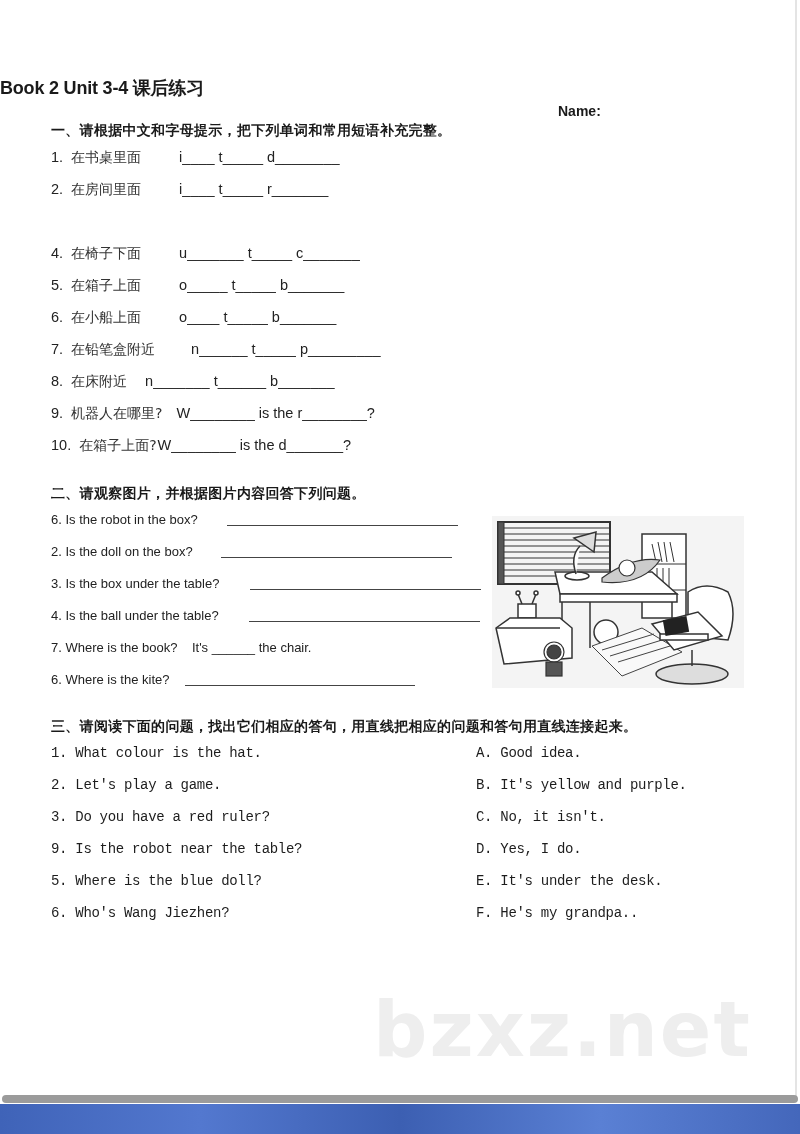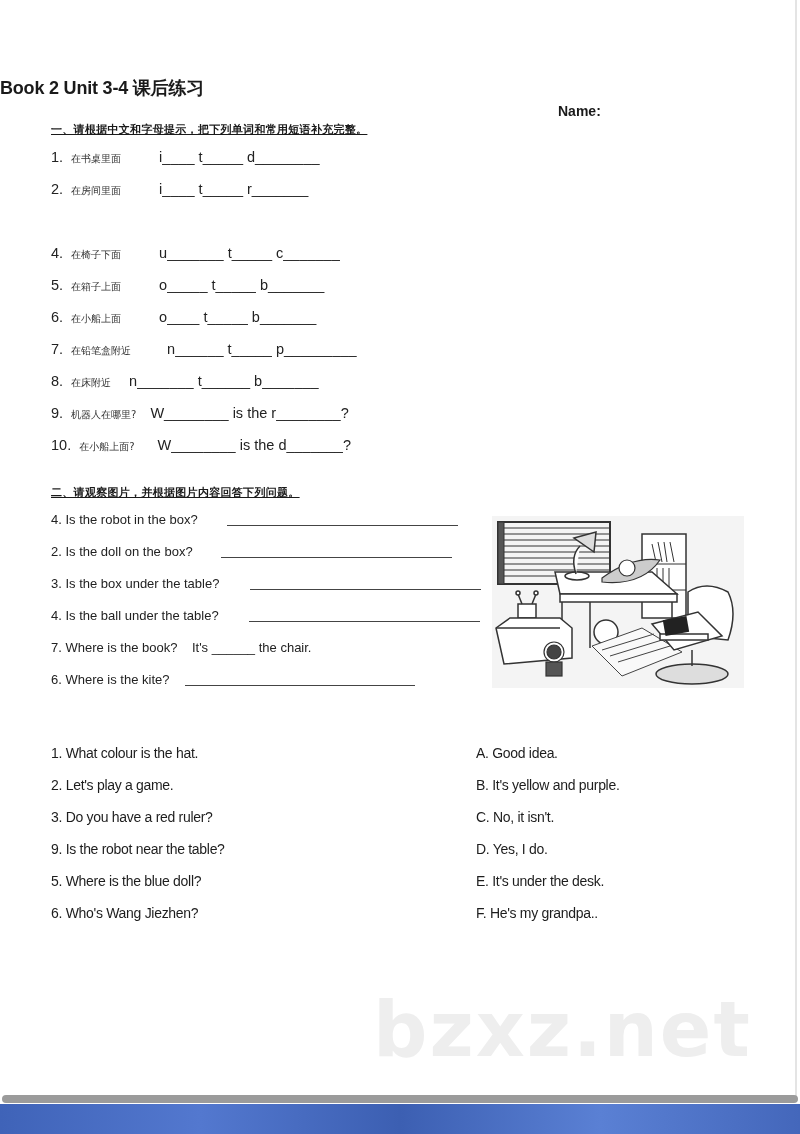--- a/index.html
+++ b/index.html
@@ -9,34 +9,34 @@
     font-family:"Liberation Sans", "DejaVu Sans", sans-serif;
   }
   .page { position:absolute; left:0; top:0; width:795px; height:1097px; background:#fff; }
   .right-edge { position:absolute; left:795px; top:0; width:2px; height:1097px; background:#e4e4e4; }
   .title {
     position:absolute; left:0; width:800px; top:76px; text-align:left;
     font-size:18px; font-weight:bold; color:#1a1a1a; letter-spacing:-0.2px;
   }
   .name-label { position:absolute; left:558px; top:103px; font-size:14px; font-weight:bold; }
   .section-head {
-    position:absolute; left:51px; font-size:11px; font-weight:bold; color:#1a1a1a;
-    font-family:"DejaVu Sans", sans-serif; letter-spacing:0.3px;text-decoration:underline;
+    position:absolute; left:51px; font-size:14px; font-weight:bold; color:#1a1a1a;
+    font-family:"DejaVu Sans", sans-serif; letter-spacing:0.3px;
   }
   .row { position:absolute; left:51px; font-size:14.5px; white-space:pre; color:#222; }
   .row .num { display:inline-block; }
-  .row .cn { display:inline-block; margin-left:8px; font-family:"DejaVu Sans", sans-serif; font-size:10px; color:#333; }
+  .row .cn { display:inline-block; margin-left:8px; font-family:"DejaVu Sans", sans-serif; font-size:14px; color:#333; }
   .row .hint { display:inline-block; margin-left:14px; }
   .q2 { position:absolute; left:51px; font-size:13px; color:#222; white-space:pre; }
   .answer-line {
     position:absolute; height:0; border-bottom:1px solid #444;
   }
   .q3 {
     position:absolute; font-size:14px; color:#1d1d1d; white-space:pre;
-    font-family:Liberation Sans, sans-serif; letter-spacing:-0.3px;text-align:right;
+    font-family:Liberation Mono, monospace; letter-spacing:-0.3px;text-align:right;
   }
   .watermark {
     position:absolute; left:373px; top:985px; font-size:76px; font-weight:bold;
     color:#eeeeee; font-family:"DejaVu Sans", sans-serif; letter-spacing:2px;
   }
   .hscroll {
     position:absolute; left:2px; top:1095px; width:796px; height:8px; background:#9b9b9b;
     border-radius:4px;
   }
   .desktop-strip {
@@ -56,25 +56,25 @@
   <div class="section-head" style="top:122px;">一、请根据中文和字母提示，把下列单词和常用短语补充完整。</div>
 
   <div class="row" style="top:149px;"><span class="num">1.</span><span class="cn">在书桌里面</span><span class="hint" style="margin-left:38px">i____ t_____ d________</span></div>
   <div class="row" style="top:181px;"><span class="num">2.</span><span class="cn">在房间里面</span><span class="hint" style="margin-left:38px">i____ t_____ r_______</span></div>
   <div class="row" style="top:245px;"><span class="num">4.</span><span class="cn">在椅子下面</span><span class="hint" style="margin-left:38px">u_______ t_____ c_______</span></div>
   <div class="row" style="top:277px;"><span class="num">5.</span><span class="cn">在箱子上面</span><span class="hint" style="margin-left:38px">o_____ t_____ b_______</span></div>
   <div class="row" style="top:309px;"><span class="num">6.</span><span class="cn">在小船上面</span><span class="hint" style="margin-left:38px">o____ t_____ b_______</span></div>
   <div class="row" style="top:341px;"><span class="num">7.</span><span class="cn">在铅笔盒附近</span><span class="hint" style="margin-left:36px">n______ t_____ p_________</span></div>
   <div class="row" style="top:373px;"><span class="num">8.</span><span class="cn">在床附近</span><span class="hint" style="margin-left:18px">n_______ t______ b_______</span></div>
   <div class="row" style="top:405px;"><span class="num">9.</span><span class="cn">机器人在哪里?</span><span class="hint" style="margin-left:14px">W________ is the r________?</span></div>
-  <div class="row" style="top:437px;"><span class="num">10.</span><span class="cn">在小船上面?</span><span class="hint" style="margin-left:23px">W________ is the d_______?</span></div>
+  <div class="row" style="top:437px;"><span class="num">10.</span><span class="cn">在箱子上面?</span><span class="hint" style="margin-left:1px">W________ is the d_______?</span></div>
 
   <div class="section-head" style="top:485px;text-align:right;">二、请观察图片，并根据图片内容回答下列问题。</div>
 
-  <div class="q2" style="top:512px;">4. Is the robot in the box?</div>
+  <div class="q2" style="top:512px;">6. Is the robot in the box?</div>
   <div class="answer-line" style="left:227px; top:525px; width:231px;"></div>
 
   <div class="q2" style="top:544px;">2. Is the doll on the box?</div>
   <div class="answer-line" style="left:221px; top:557px; width:231px;"></div>
 
   <div class="q2" style="top:576px;">3. Is the box under the table?</div>
   <div class="answer-line" style="left:250px; top:589px; width:231px;"></div>
 
   <div class="q2" style="top:608px;">4. Is the ball under the table?</div>
   <div class="answer-line" style="left:249px; top:621px; width:231px;"></div>
@@ -161,20 +161,21 @@
     <g stroke="#333" fill="#fff" stroke-width="1.5">
       <path d="M196 76 Q214 64 236 76 Q246 96 236 124 L196 120 Z"></path>
       <path d="M160 108 L206 96 L230 120 L182 134 Z"></path>
       <rect x="168" y="118" width="48" height="6"></rect>
       <ellipse cx="200" cy="158" rx="36" ry="10" fill="#ddd"></ellipse>
       <line x1="200" y1="134" x2="200" y2="150"></line>
     </g>
     <rect x="172" y="102" width="24" height="16" fill="#222" transform="rotate(-10 184 110)"></rect>
   </svg>
 
+  <div class="section-head" style="top:718px;">三、请阅读下面的问题，找出它们相应的答句，用直线把相应的问题和答句用直线连接起来。</div>
 
   <div class="q3" style="left:51px; top:745px;">1. What colour is the hat.</div>
   <div class="q3" style="left:51px; top:777px;">2. Let's play a game.</div>
   <div class="q3" style="left:51px; top:809px;">3. Do you have a red ruler?</div>
   <div class="q3" style="left:51px; top:841px;">9. Is the robot near the table?</div>
   <div class="q3" style="left:51px; top:873px;">5. Where is the blue doll?</div>
   <div class="q3" style="left:51px; top:905px;">6. Who's Wang Jiezhen?</div>
 
   <div class="q3" style="left:476px; top:745px;">A. Good idea.</div>
   <div class="q3" style="left:476px; top:777px;">B. It's yellow and purple.</div>

